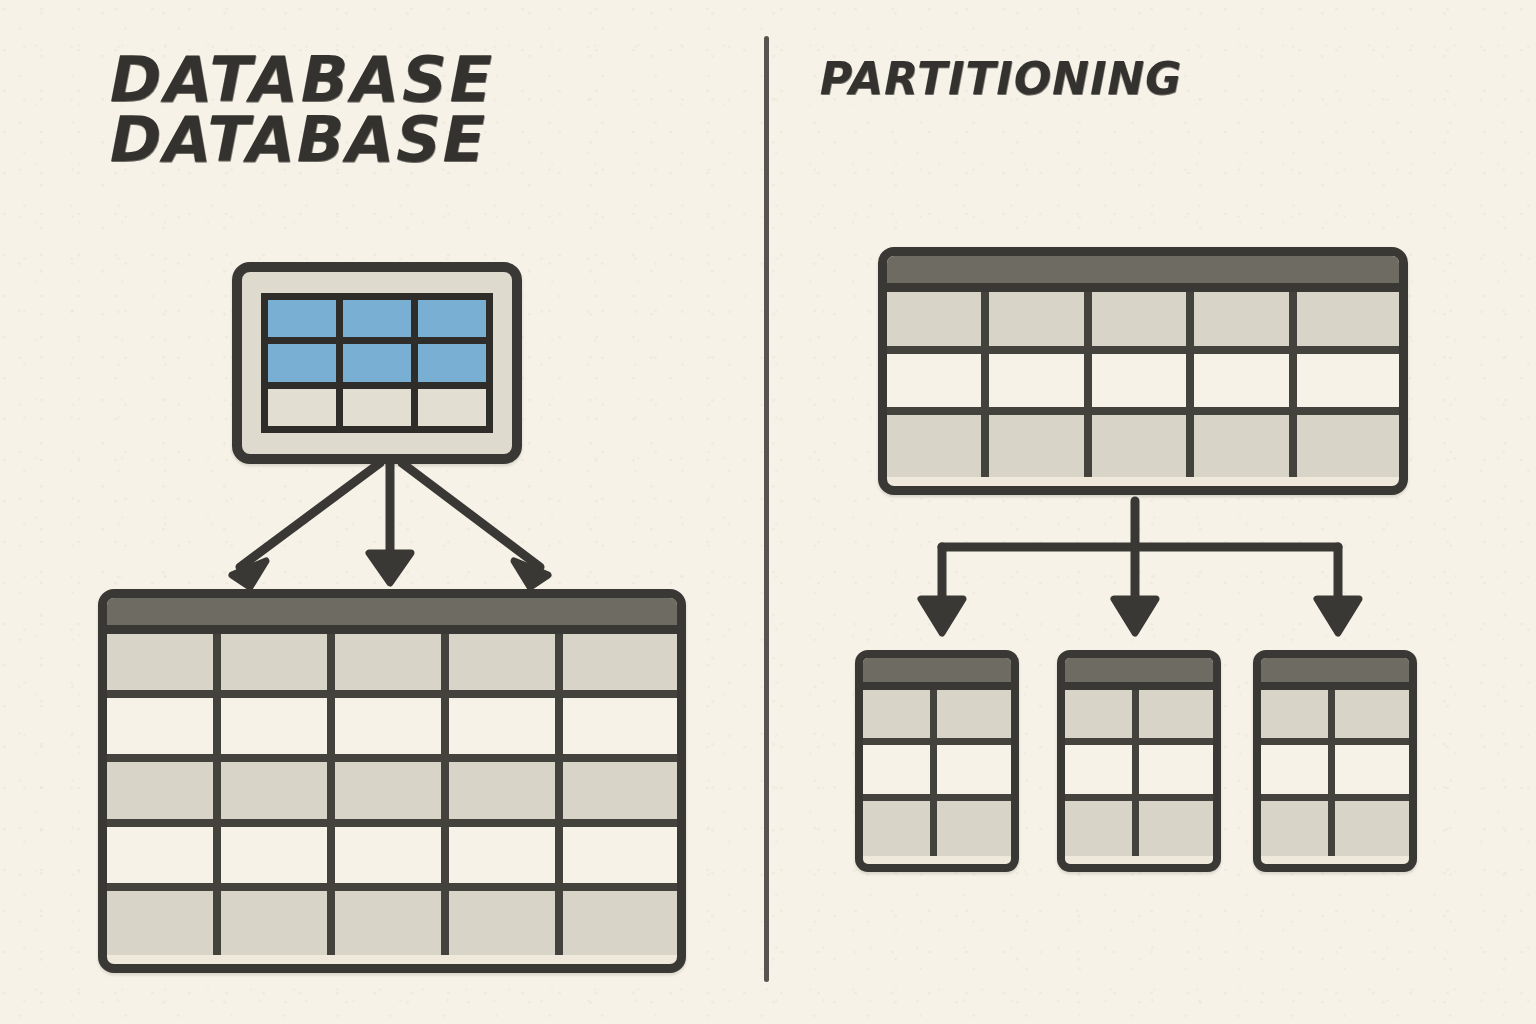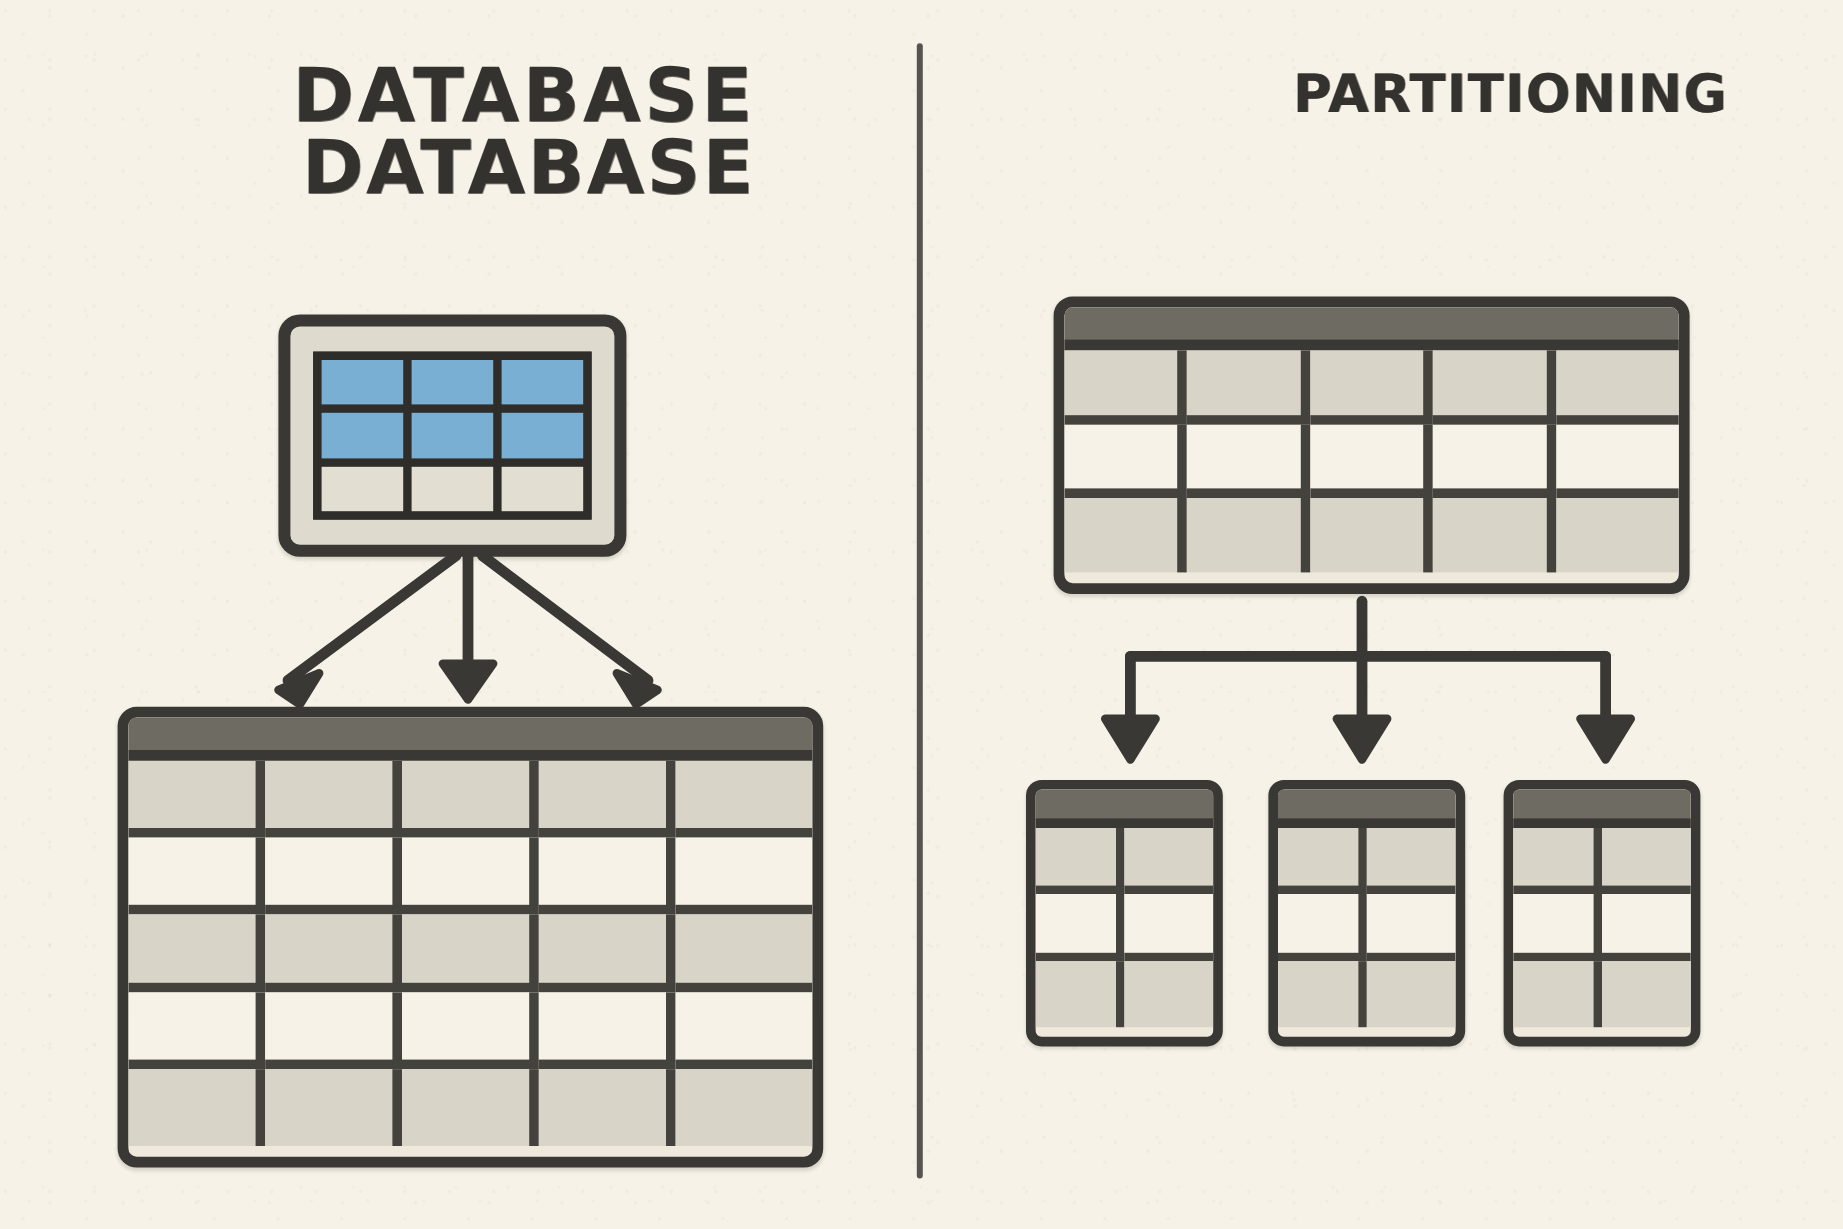--- a/index.html
+++ b/index.html
@@ -25,23 +25,24 @@
     -webkit-font-smoothing: antialiased;
   }
 
   
   .title {
     position: absolute;
     color: #34322e;
     font-family: "DejaVu Sans", sans-serif;
     font-weight: 700;
     letter-spacing: 3px;
-    text-align: right;
+    text-align: left;
     line-height: 0.97;
     text-shadow: 0.7px 0.5px 0 rgba(52,50,46,0.55), -0.5px 0.6px 0 rgba(52,50,46,0.35);
+    font-style: italic;
   }
   #title-left {
     left: 110px;
     top: 50px;
     width: 520px;
     font-size: 62px;
   }
   #title-left .line2 { letter-spacing: 2px; }
   #title-right {
     left: 820px;

